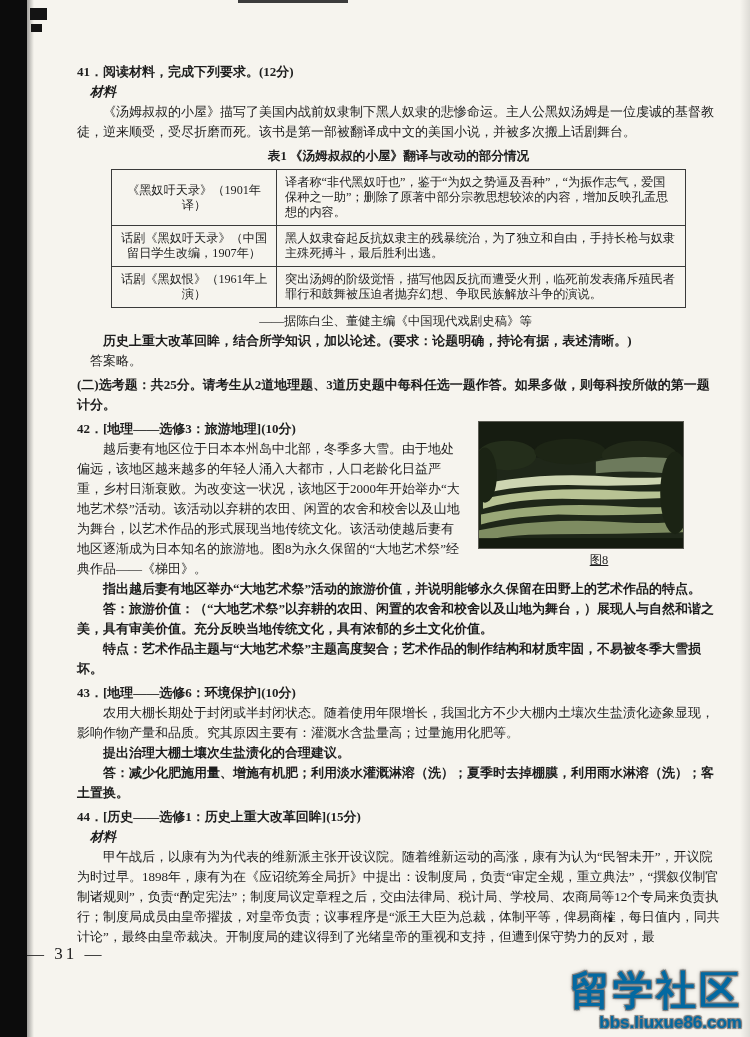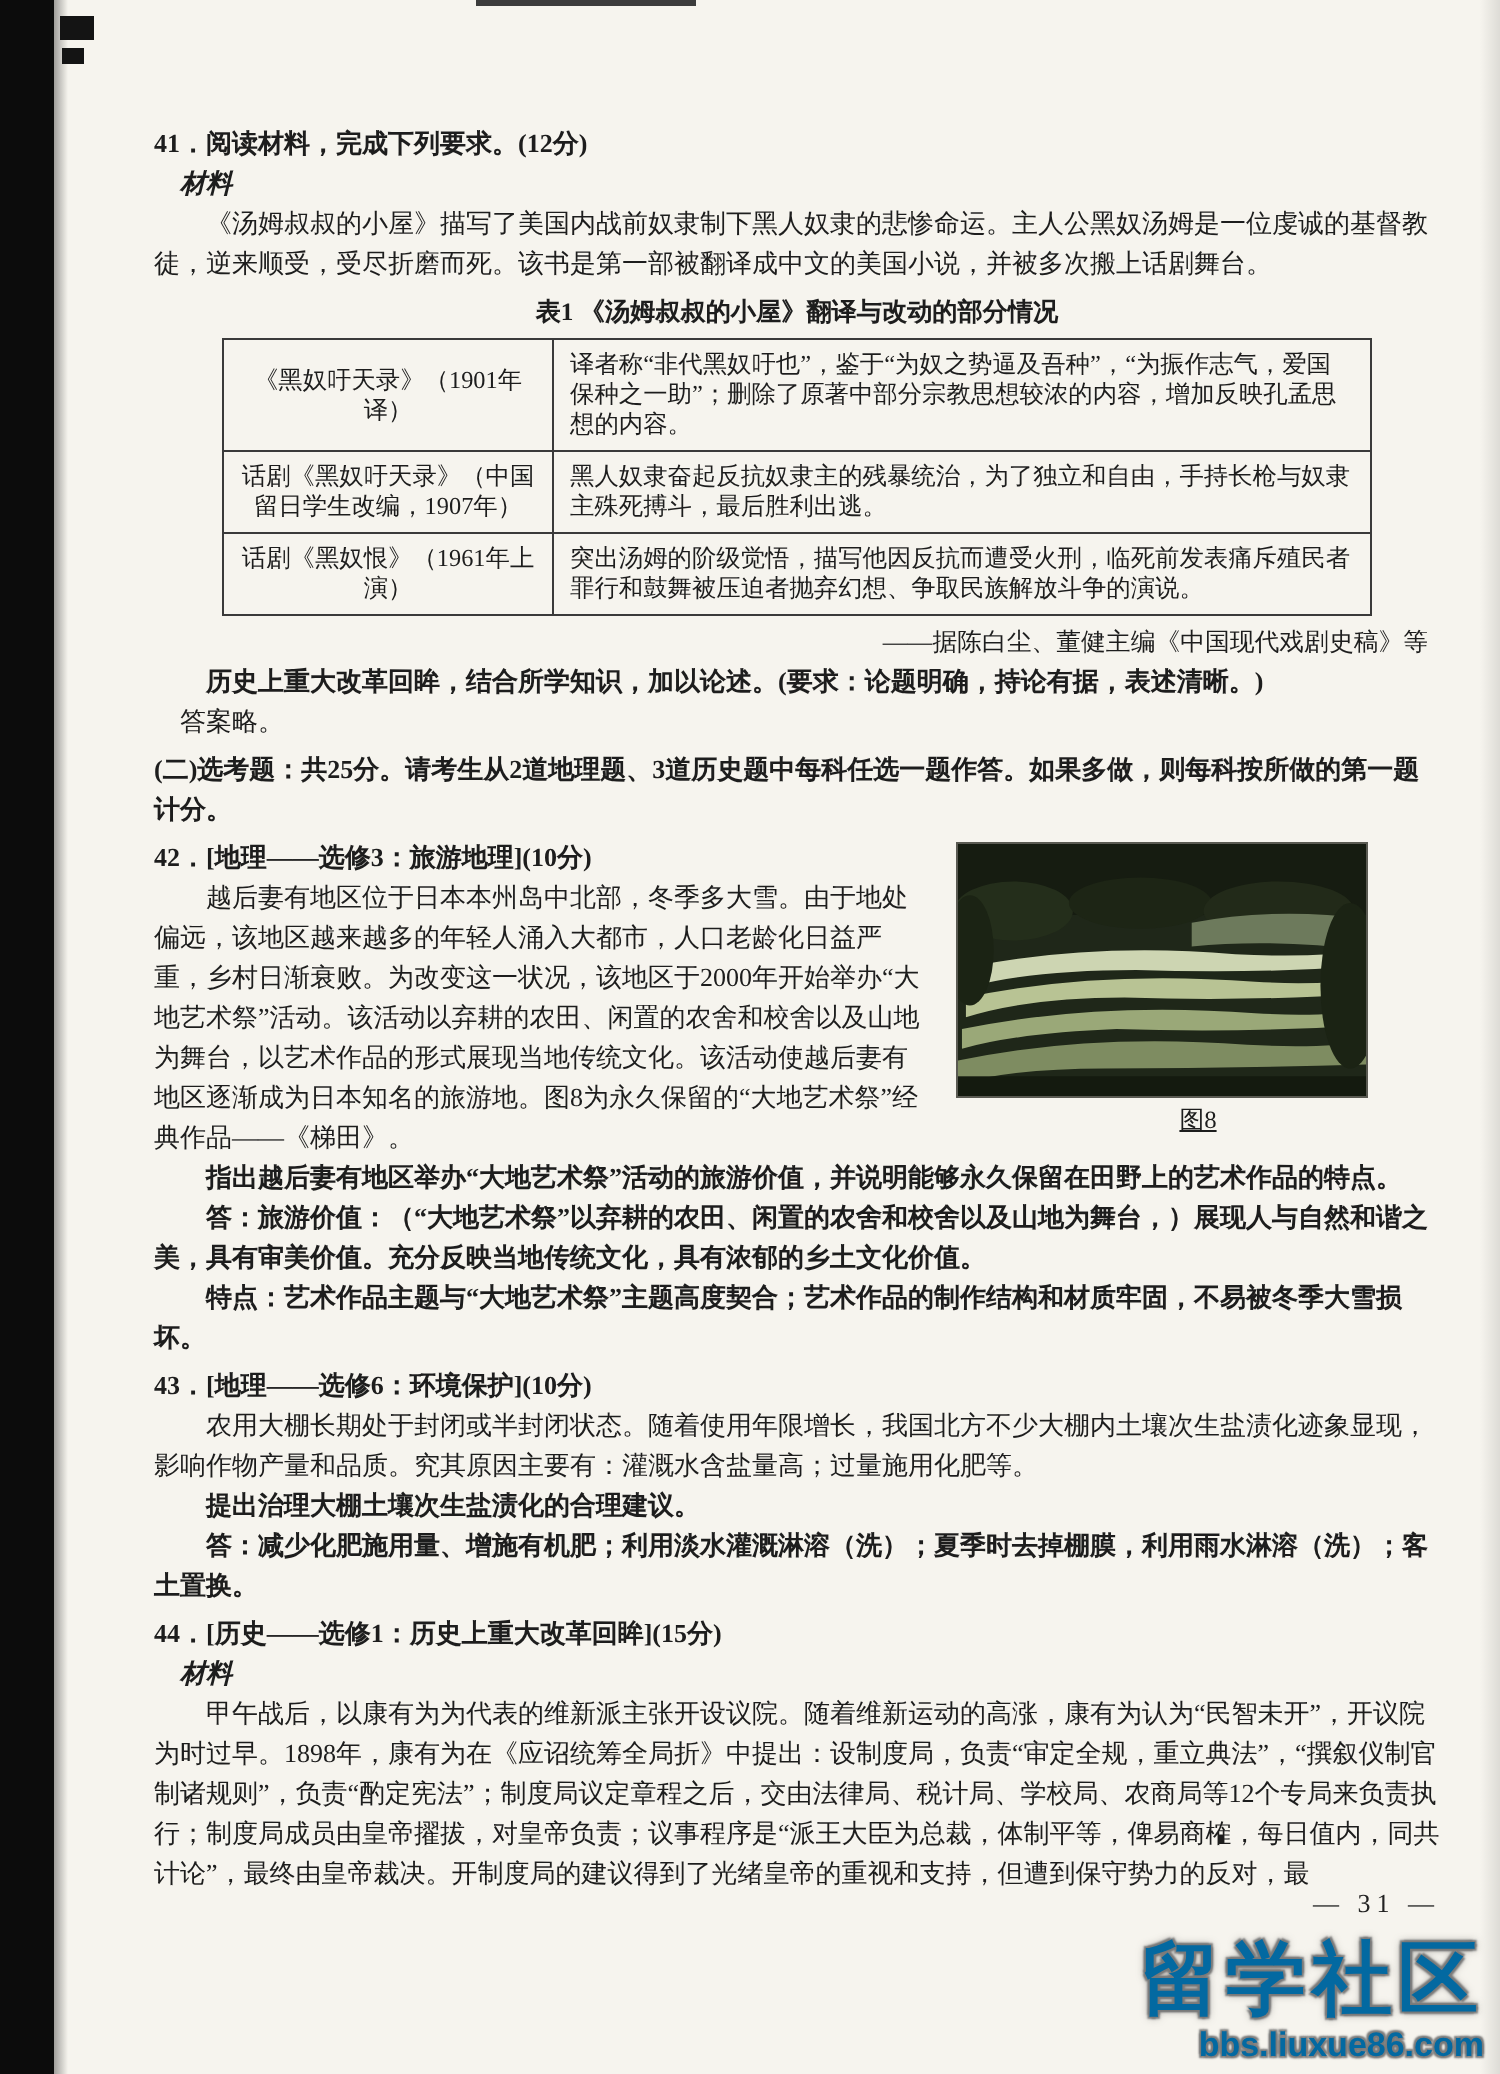--- a/index.html
+++ b/index.html
@@ -40,33 +40,33 @@
   .indent { text-indent: 2em; }
   .q-heading { font-weight: bold; margin-top: 4px; }
   .material-label { font-weight: bold; font-style: italic; margin-left: 1em; }
   .table-caption { text-align: center; font-weight: bold; font-size: 12.6px; margin: 4px 0 3px; }
   table.trans {
     border-collapse: collapse; margin: 0 auto; width: 575px;
     font-size: 12.2px; line-height: 15px;
   }
   table.trans td { border: 1px solid #3a3a3a; padding: 5px 8px; vertical-align: middle; }
   td.ver { width: 165px; text-align: center; }
-  .source { text-align: right; font-size: 12.4px; margin-top: 3px; padding-right: 6px; }
+  .source { text-align: center; font-size: 12.4px; margin-top: 3px; padding-right: 6px; }
   .task { font-weight: bold; }
   .answer { font-weight: bold; }
   .answer-brief { font-weight: normal; margin-left: 1em; }
   .sec-heading { font-weight: bold; margin-top: 4px; }
   section.q42-block { display: block; }
   .clearfix::after { content: ""; display: block; clear: both; }
   figure.photo { float: right; width: 242px; margin: 2px 0 2px 12px; text-decoration: underline; }
   .photo-img { width: 206px; height: 128px; display: block; border: 1px solid #5a5a52; }
   .fig-caption { text-align: center; font-size: 12.4px; margin-top: 1px; }
   .page-number {
     position: absolute; left: 27px; width: 693px; top: 944px;
-    text-align: right; font-size: 13px; letter-spacing: 3px; color: #222;
+    text-align: left; font-size: 17px; letter-spacing: 3px; color: #222;
   }
   .watermark {
     position: absolute; right: 8px; bottom: 4px; text-align: right;
     font-family: "Liberation Sans", "DejaVu Sans", sans-serif;
     color: #0369a1; pointer-events: none;
   }
   .wm-title {
     font-size: 40px; font-weight: bold; letter-spacing: 3px; line-height: 1.1;
     text-shadow: -1px -1px 1px #7a7a7a, 1px -1px 1px #7a7a7a, -1px 1px 1px #7a7a7a, 1px 1px 1px #7a7a7a, 0 0 4px rgba(40,40,40,0.5);
   }

